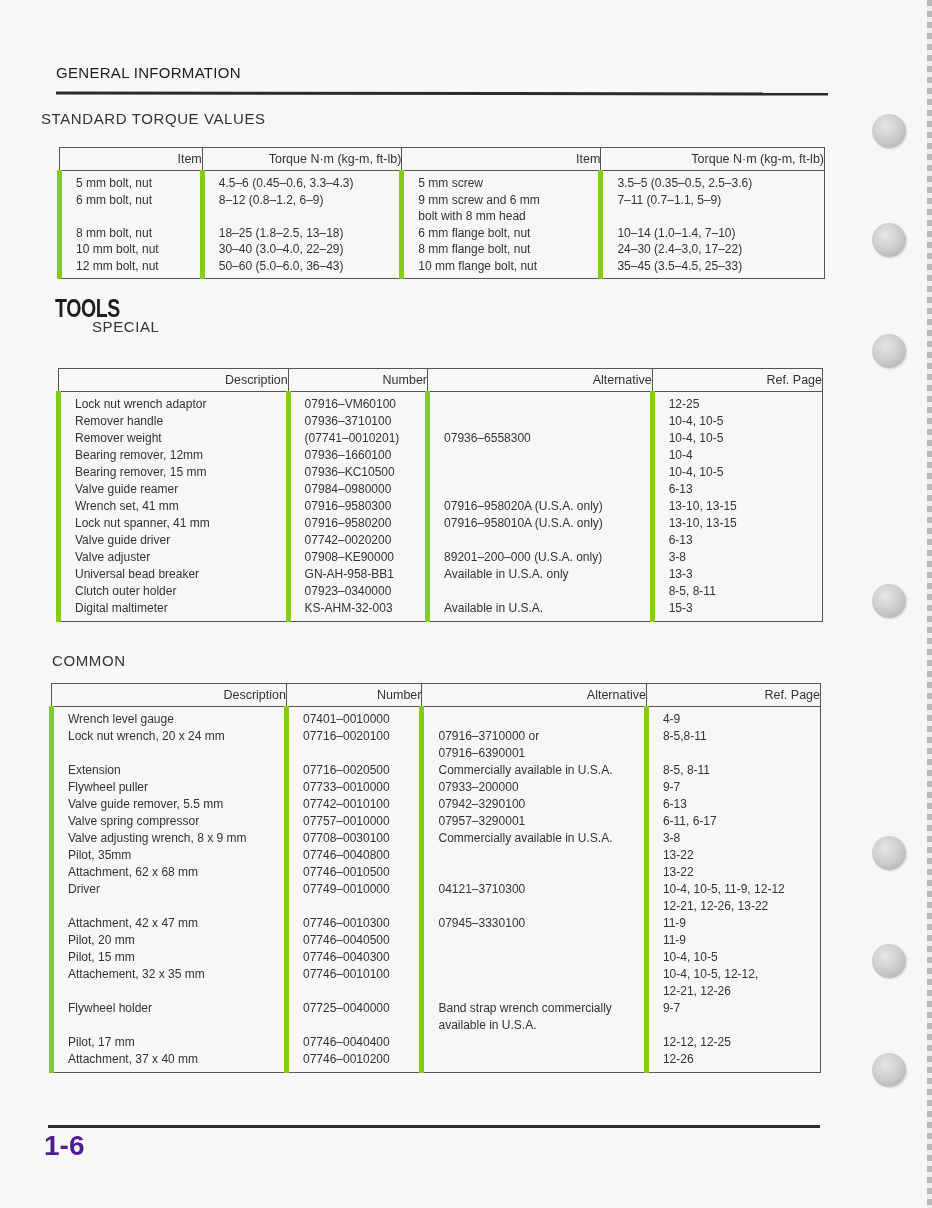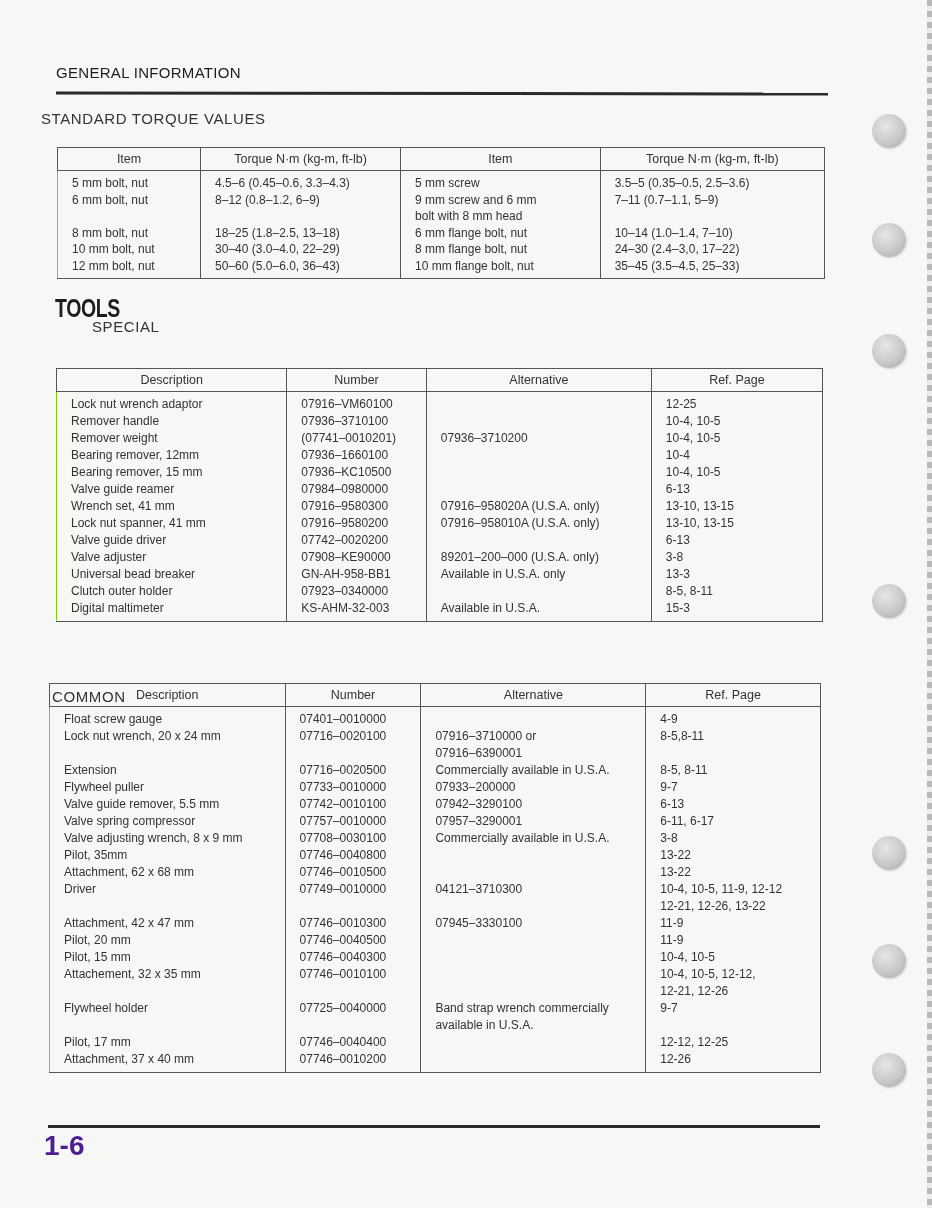--- a/index.html
+++ b/index.html
@@ -33,24 +33,24 @@
     position: absolute; left: 55px; top: 294px; font-size: 25px; font-weight: bold;
     font-family: "Liberation Sans", sans-serif; transform: scaleX(0.78); transform-origin: left;
     letter-spacing: -0.5px; color: #1d1d1d;
   }
   table.grid {
     position: absolute; border-collapse: collapse; font-size: 12px; color: #333;
     background: transparent;
   }
   table.grid th {
     font-weight: normal; font-size: 12.5px; border: 1px solid #555; padding: 0; height: 22px;
-    text-align: center; color: #333;
+    text-align: right; color: #333;
   }
   table.grid td {
-    border-left: 1px solid #84cc16; border-right: 1px solid #555; vertical-align: top;
+    border-left: 5px solid #84cc16; border-right: 1px solid #555; vertical-align: top;
     padding: 4px 10px 4px 14px; line-height: 17px;
   }
   table.grid tr.body td { border-bottom: 1px solid #555; }
   .cell-line { display: block; white-space: nowrap; height: 17px; }
   .cell-line.blank { height: 17px; }
   .torque td { line-height: 16.5px; padding: 4px 10px 4px 14px; }
   .torque .cell-line { height: 16.5px; }
   .rule-bottom {
     position: absolute; left: 48px; top: 1125px; width: 772px; height: 3px; background: #2a2a2a;
   }
@@ -163,21 +163,21 @@
           <span class="cell-line">07916–9580200</span>
           <span class="cell-line">07742–0020200</span>
           <span class="cell-line">07908–KE90000</span>
           <span class="cell-line">GN-AH-958-BB1</span>
           <span class="cell-line">07923–0340000</span>
           <span class="cell-line">KS-AHM-32-003</span>
         </td>
       <td>
           <span class="cell-line blank"></span>
           <span class="cell-line blank"></span>
-          <span class="cell-line">07936–3710200</span>
+          <span class="cell-line">07936–6558300</span>
           <span class="cell-line blank"></span>
           <span class="cell-line blank"></span>
           <span class="cell-line blank"></span>
           <span class="cell-line">07916–958020A (U.S.A. only)</span>
           <span class="cell-line">07916–958010A (U.S.A. only)</span>
           <span class="cell-line blank"></span>
           <span class="cell-line">89201–200–000 (U.S.A. only)</span>
           <span class="cell-line">Available in U.S.A. only</span>
           <span class="cell-line blank"></span>
           <span class="cell-line">Available in U.S.A.</span>
@@ -194,35 +194,35 @@
           <span class="cell-line">6-13</span>
           <span class="cell-line">3-8</span>
           <span class="cell-line">13-3</span>
           <span class="cell-line">8-5, 8-11</span>
           <span class="cell-line">15-3</span>
         </td>
     </tr>
   </tbody>
 </table>
 
-<div class="subhead" style="left:52px; top:652px;margin-top:36px;">COMMON</div>
+<div class="subhead" style="left:52px; top:652px;">COMMON</div>
 
 <table class="grid" style="left:49px; top:683px; width:772px;">
   <thead>
     <tr>
       <th style="width:236px">Description</th>
       <th style="width:136px">Number</th>
       <th style="width:225px">Alternative</th>
       <th style="width:175px">Ref. Page</th>
     </tr>
   </thead>
   <tbody>
     <tr class="body">
       <td>
-          <span class="cell-line">Float screw gauge</span>
+          <span class="cell-line">Wrench level gauge</span>
           <span class="cell-line">Lock nut wrench, 20 x 24 mm</span>
           <span class="cell-line blank"></span>
           <span class="cell-line">Extension</span>
           <span class="cell-line">Flywheel puller</span>
           <span class="cell-line">Valve guide remover, 5.5 mm</span>
           <span class="cell-line">Valve spring compressor</span>
           <span class="cell-line">Valve adjusting wrench, 8 x 9 mm</span>
           <span class="cell-line">Pilot, 35mm</span>
           <span class="cell-line">Attachment, 62 x 68 mm</span>
           <span class="cell-line">Driver</span>

